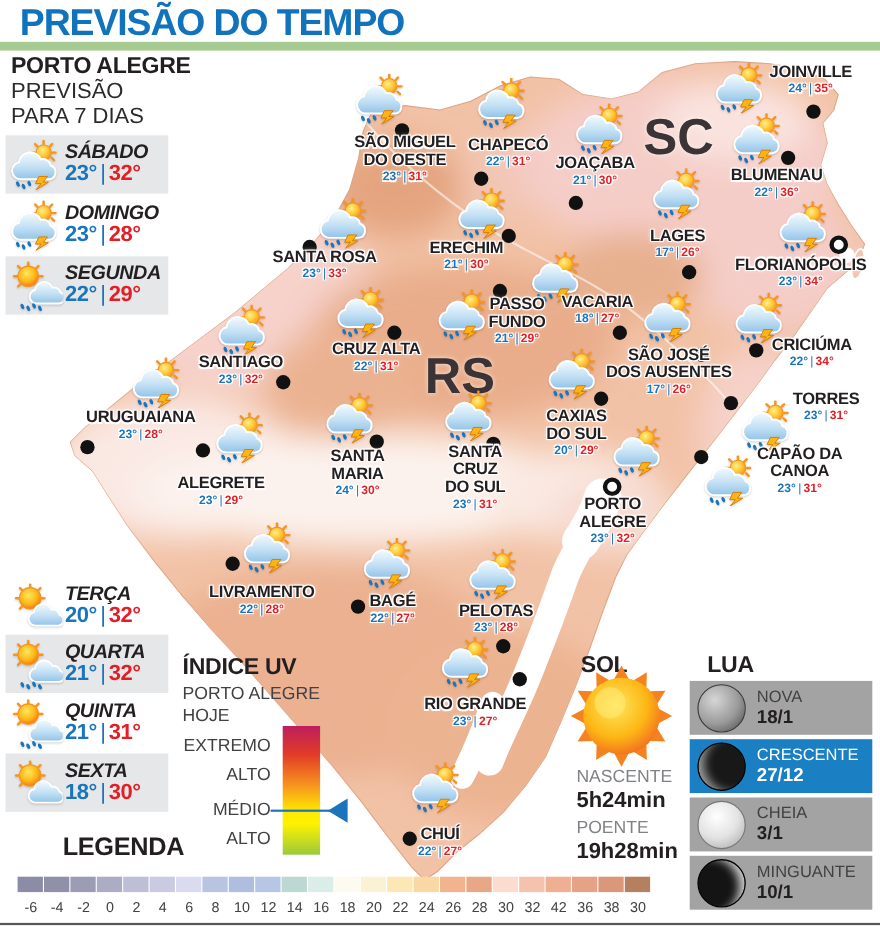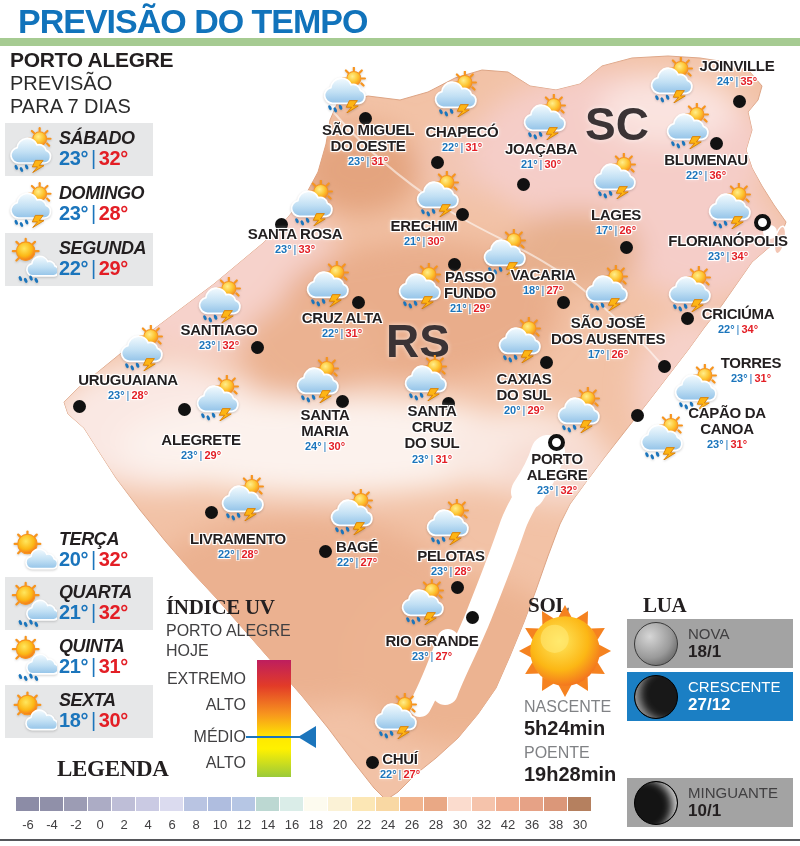--- a/index.html
+++ b/index.html
@@ -23,21 +23,21 @@
         text-shadow:-1px -1px 0 #fff,1px -1px 0 #fff,-1px 1px 0 #fff,1px 1px 0 #fff,0 0 4px #fff;}
   .city .cname{font-size:15px;font-weight:800;letter-spacing:-0.3px;line-height:1.08;white-space:nowrap;}
   .city .ctemp{font-size:11px;font-weight:800;margin-top:1px;white-space:nowrap;}
   .city .ctemp .sep{padding:0 2px;}
   .dot{position:absolute;width:13px;height:13px;border-radius:50%;background:#111;z-index:4;}
   .capital{position:absolute;width:9px;height:9px;border-radius:50%;background:#fff;border:4px solid #111;z-index:4;}
   .state-label{position:absolute;transform:translate(-50%,-50%);font-size:46px;font-weight:900;color:#3B3335;z-index:3;
         text-shadow:0 0 5px #ffffffaa;}
   .wic{position:absolute;z-index:5;filter:drop-shadow(0 1px 1px rgba(0,0,0,.18));}
   
-  .sect-title{position:absolute;font-size:21px;font-weight:800;letter-spacing:-0.3px;z-index:6;font-family:Liberation Serif, serif;}
+  .sect-title{position:absolute;font-size:21px;font-weight:800;letter-spacing:-0.3px;z-index:6;}
   .uv-sub{position:absolute;font-size:16px;color:#414042;z-index:6;}
   .uv-bar{position:absolute;left:257px;top:660px;width:34px;height:117px;z-index:6;
           background:linear-gradient(180deg,#BE1E5E 0%,#E23B28 22%,#F7941E 46%,#FFE800 66%,#FFF100 76%,#9ACA3B 100%);}
   .uv-lab{position:absolute;width:96px;text-align:right;font-size:16px;color:#414042;z-index:6;}
   .uv-line{position:absolute;left:246px;top:736px;width:56px;height:2px;background:#1B75BC;z-index:7;}
   .uv-tri{position:absolute;left:298px;top:726px;width:0;height:0;z-index:7;
           border-top:11px solid transparent;border-bottom:11px solid transparent;border-right:18px solid #1B75BC;}
   
   .sol-lab{position:absolute;font-size:16px;color:#808285;z-index:6;}
   .sol-val{position:absolute;font-size:20px;font-weight:800;z-index:6;}
@@ -523,20 +523,27 @@
         <span class="mdate">18/1</span>
       </span>
   </div>
   <div class="moon-row active" style="top:672px">
     <span class="moon crescente"></span>
     <span class="mtxt">
         <span class="mname">CRESCENTE</span>
         <span class="mdate">27/12</span>
       </span>
   </div>
+  <div class="moon-row" style="top:725px">
+    <span class="moon cheia"></span>
+    <span class="mtxt">
+        <span class="mname">CHEIA</span>
+        <span class="mdate">3/1</span>
+      </span>
+  </div>
   <div class="moon-row" style="top:778px">
     <span class="moon minguante"></span>
     <span class="mtxt">
         <span class="mname">MINGUANTE</span>
         <span class="mdate">10/1</span>
       </span>
   </div>
 
   <div class="sect-title" style="left:57px;top:756px;font-size:23px">LEGENDA</div>
   <div class="leg-cells">

